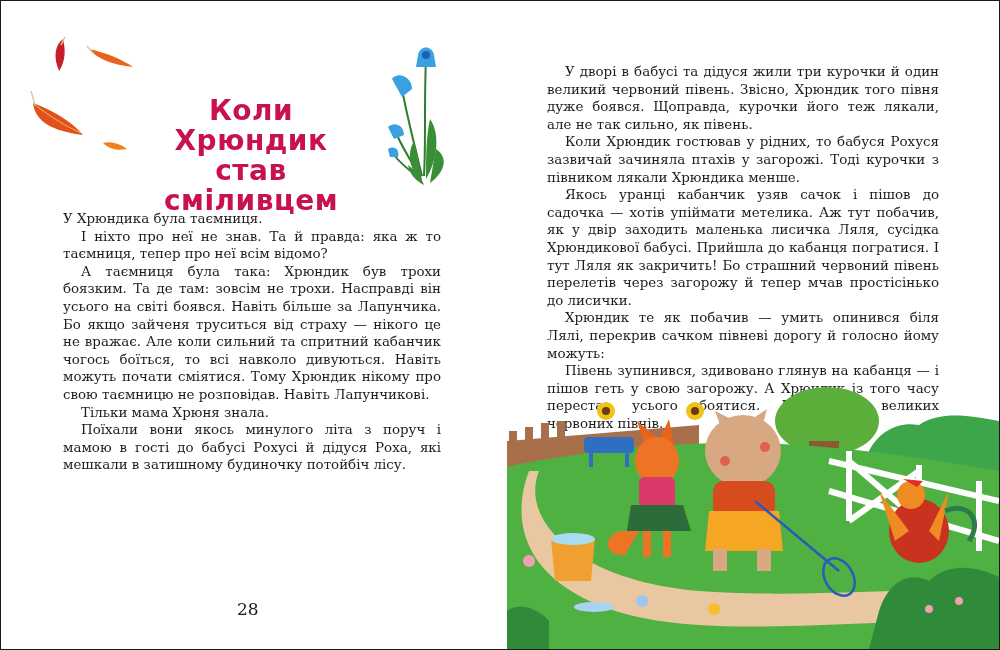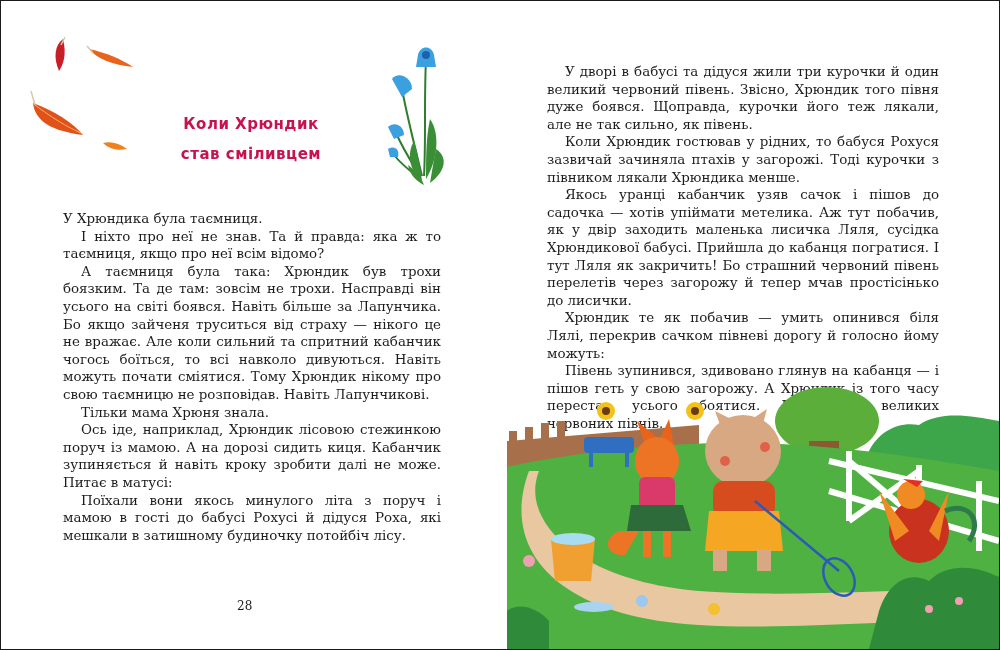--- a/index.html
+++ b/index.html
@@ -14,43 +14,43 @@
     width: 998px; height: 648px;
     border: 1px solid #1a1a1a;
     background: #ffffff;
     overflow: hidden;
   }
   .page { position: absolute; top: 0; height: 555px; }
   .page.left { left: 0; width: 498px; }
   .page.right { left: 498px; width: 500px; }
 
   .title {
-    position: absolute; left: 140px; top: 108px; width: 220px;
+    position: absolute; left: 140px; top: 95px; width: 220px;
     text-align: center;
     font-family: "DejaVu Sans", "Liberation Sans", sans-serif;
     font-weight: bold;
-    font-size: 15px; line-height: 30px;
+    font-size: 28px; line-height: 30px;
     color: #c8124e;
     letter-spacing: 0.5px;
   }
   .text {
     position: absolute;
     font-size: 13.4px;
     line-height: 17.6px;
     text-align: justify;
     hyphens: manual;
   }
   .text p { margin: 0; text-indent: 18px; }
   .text p.noindent { text-indent: 0; }
   .left .text { left: 62px; top: 209px; width: 378px; }
   .right .text { left: 48px; top: 62px; width: 392px; }
 
   .page-number {
     position: absolute; left: 236px; top: 598px;
-    font-size: 12px;
+    font-size: 17px;
   }
 
   .feathers { position: absolute; left: 20px; top: 30px; width: 130px; height: 130px; }
   .flower { position: absolute; left: 385px; top: 40px; width: 70px; height: 150px; }
   .illustration { position: absolute; left: 0; top: 380px; width: 500px; height: 268px; }
 </style>
 </head>
 <body>
 
 <div class="spread">
@@ -92,24 +92,23 @@
         <path d="M32 14 C34 4 46 4 48 14 L50 26 L30 26 Z"></path>
         <path d="M6 38 C12 30 26 36 26 48 L16 56 Z"></path>
         <path d="M2 86 C8 80 18 84 18 94 L8 98 Z"></path>
         <path d="M2 108 C8 104 14 108 12 116 L4 116 Z"></path>
       </g>
       <circle cx="40" cy="14" r="4" fill="#1e5fb0"></circle>
     </svg>
 
     <div class="text">
       <p class="noindent">У Хрюндика була таємниця.</p>
-      <p>І ніхто про неї не знав. Та й правда: яка ж то таємниця, якщо про неї всім відомо?</p>
+      <p>І ніхто про неї не знав. Та й правда: яка ж то таємниця, тепер про неї всім відомо?</p>
       <p>А таємниця була така: Хрюндик був трохи боязким. Та де там: зовсім не трохи. Насправді він усього на світі боявся. Навіть більше за Лапунчика. Бо якщо зайченя труситься від страху — нікого це не вражає. Але коли сильний та спритний кабанчик чогось боїться, то всі навколо дивуються. Навіть можуть почати сміятися. Тому Хрюндик нікому про свою таємницю не розповідав. Навіть Лапунчикові.</p>
       <p>Тільки мама Хрюня знала.</p>
-      <p>Ось іде, наприклад, Хрюндик лісовою стежинкою поруч із мамою. А на дорозі сидить киця. Кабанчик зупиняється й навіть кроку зробити далі не може. Питає в матусі:</p>
       <p>Поїхали вони якось минулого літа з поруч і мамою в гості до бабусі Рохусі й дідуся Роха, які мешкали в затишному будиночку потойбіч лісу.</p>
     </div>
 
     <div class="page-number">28</div>
   </div>
 
   <div class="page right">
     <div class="text">
       <p>У дворі в бабусі та дідуся жили три курочки й один великий червоний півень. Звісно, Хрюндик того півня дуже боявся. Щоправда, курочки його теж лякали, але не так сильно, як півень.</p>
       <p>Коли Хрюндик гостював у рідних, то бабуся Рохуся зазвичай зачиняла птахів у загорожі. Тоді курочки з півником лякали Хрюндика менше.</p>

